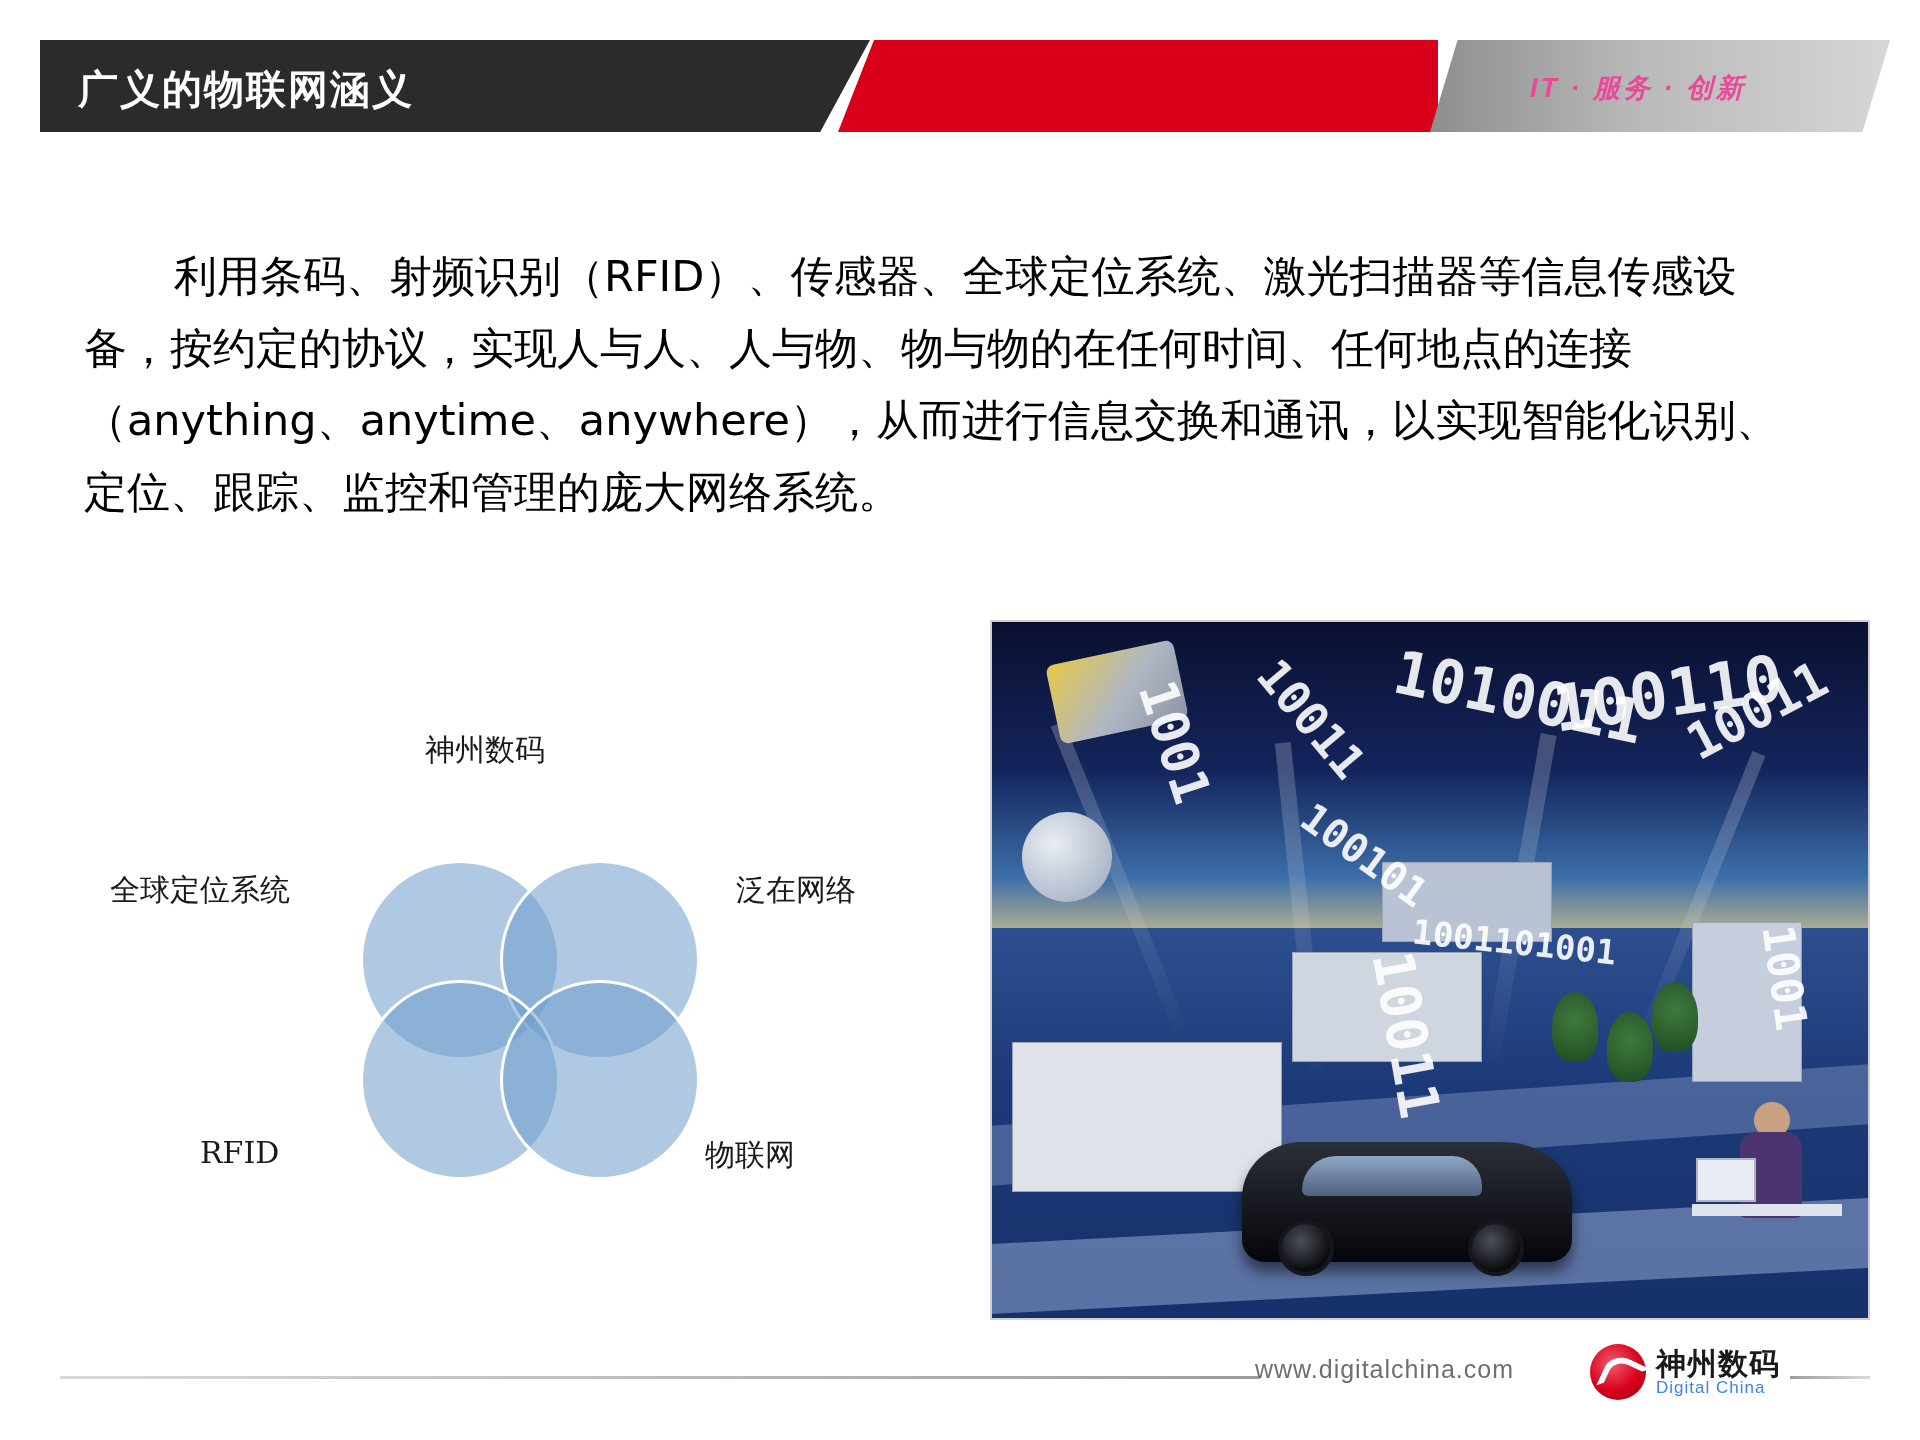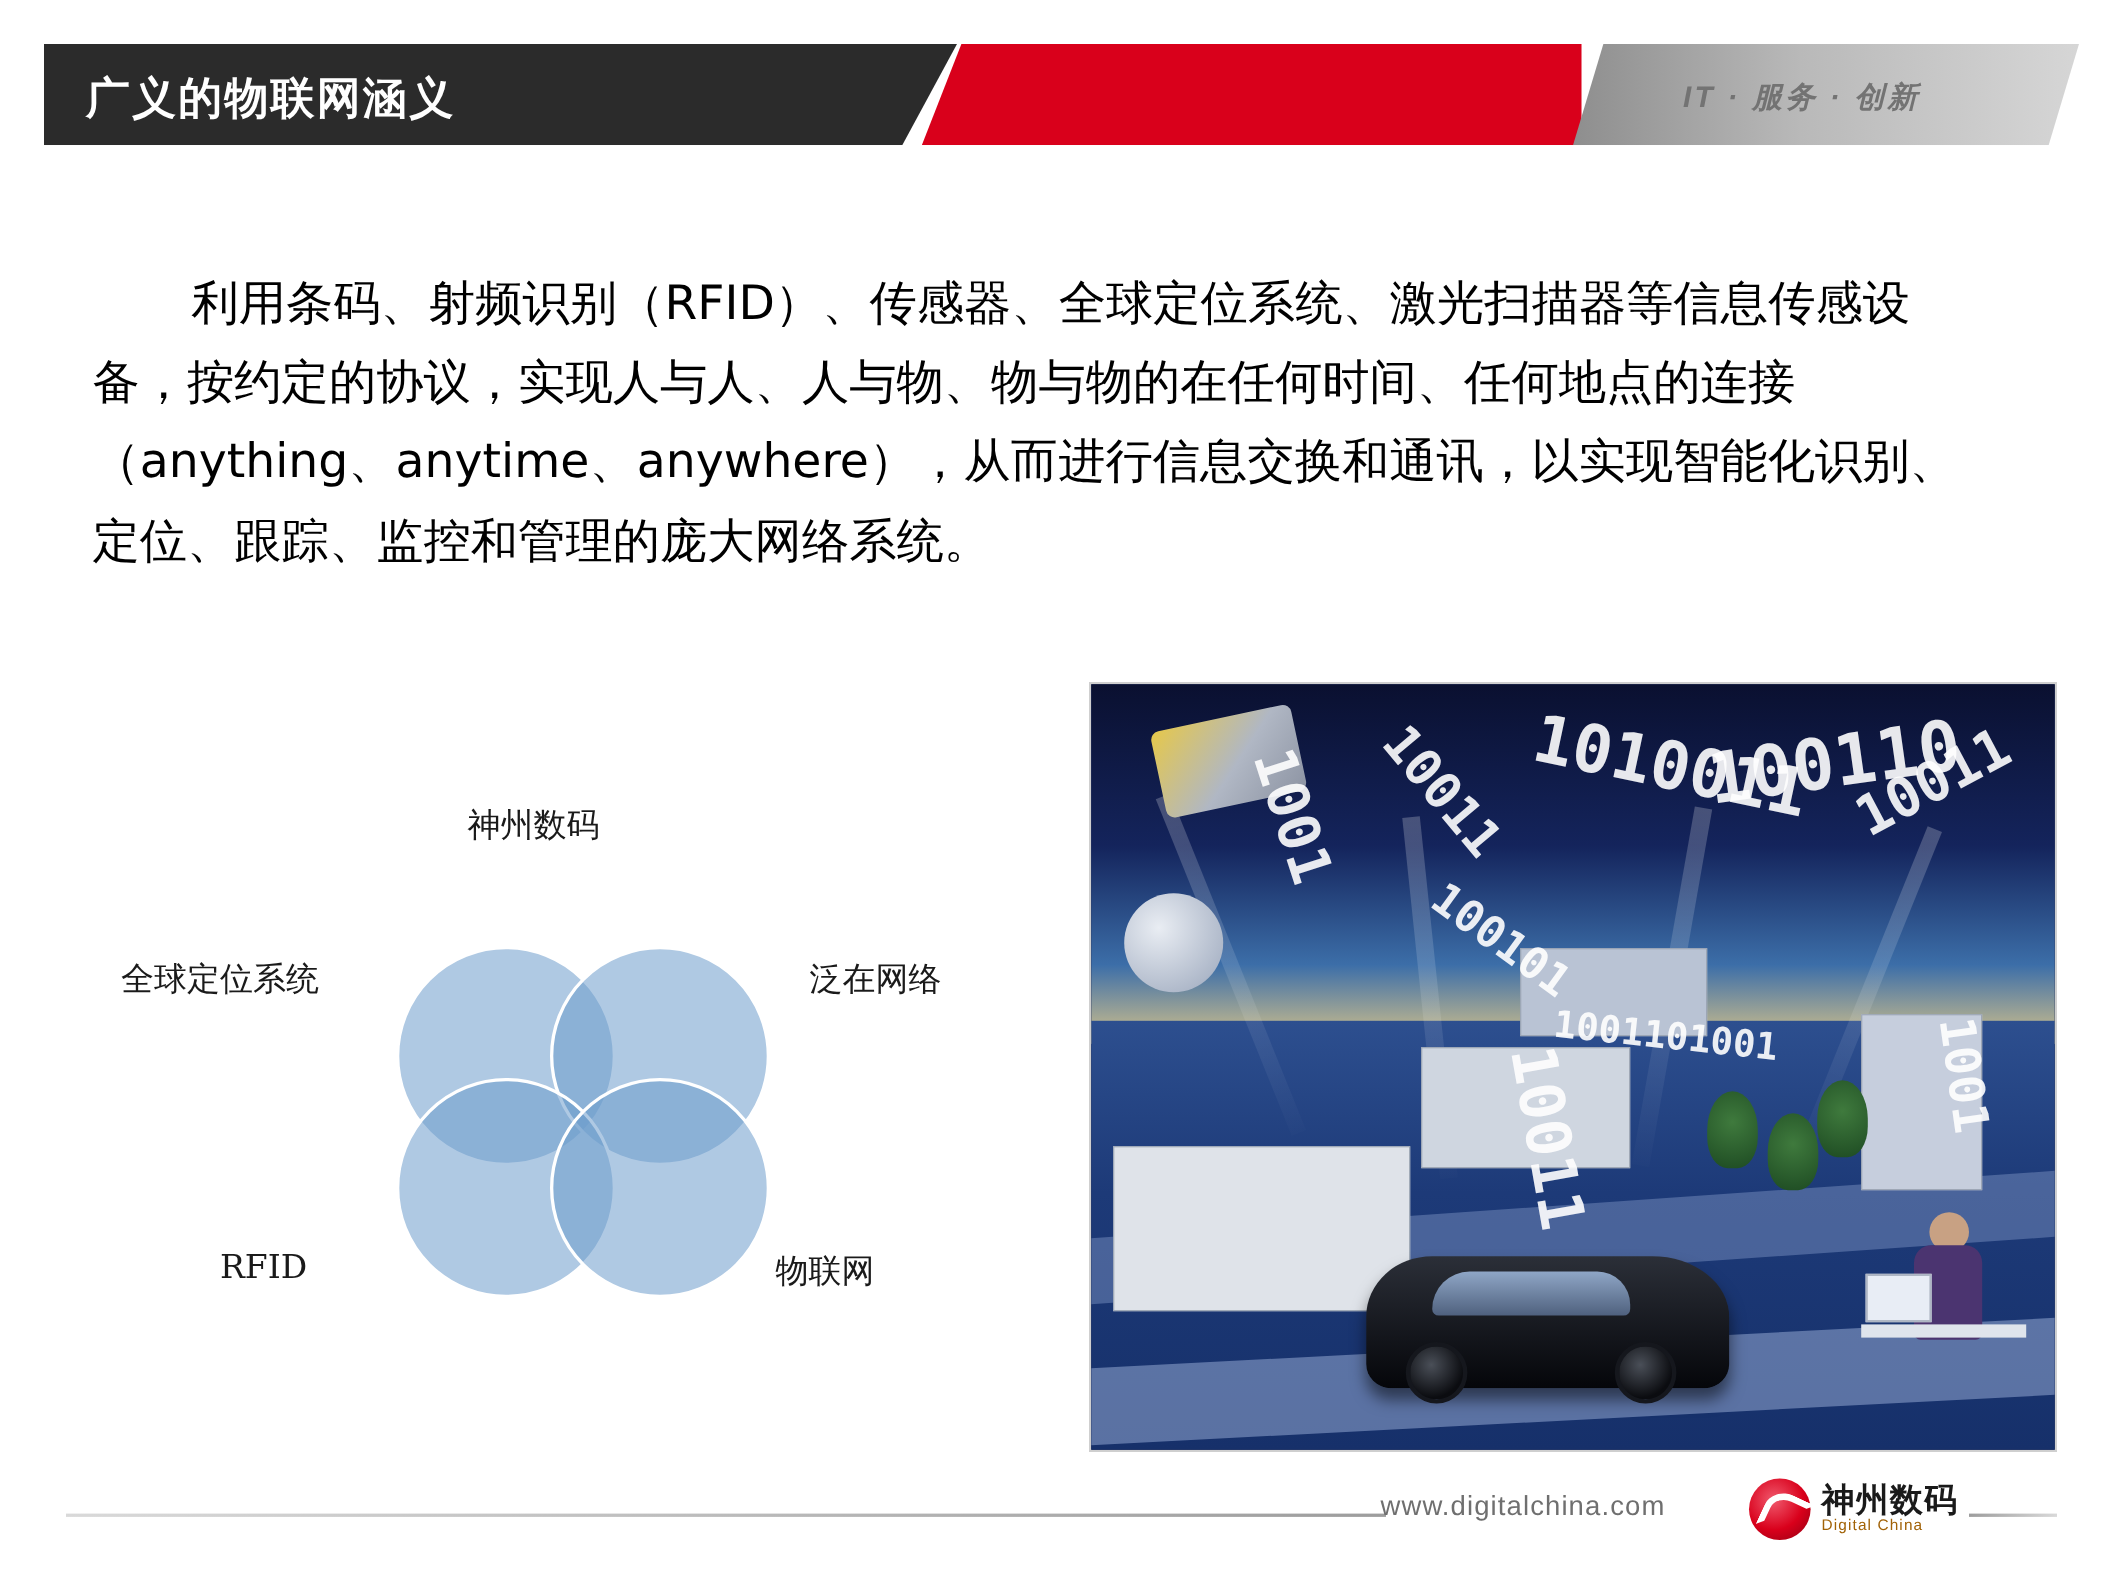--- a/index.html
+++ b/index.html
@@ -63,21 +63,21 @@
     -webkit-clip-path: polygon(6% 0, 100% 0, 94% 100%, 0 100%);
     clip-path: polygon(6% 0, 100% 0, 94% 100%, 0 100%);
   }
   .header-slogan {
     position: absolute;
     left: 1530px;
     top: 30px;
     font-size: 27px;
     font-style: italic;
     font-weight: bold;
-    color: #737373;
+    color: #ec4899;
     letter-spacing: 3px;
     white-space: nowrap;
   }
 
   
   .paragraph {
     position: absolute;
     left: 84px;
     top: 240px;
     width: 1720px;
@@ -319,22 +319,22 @@
     left: 66px; top: 4px;
     font-size: 30px;
     font-weight: bold;
     color: #1a1a1a;
     letter-spacing: 1px;
     white-space: nowrap;
   }
   .logo-en {
     position: absolute;
     left: 66px; top: 38px;
-    font-size: 14px;
-    color: #a16207;
+    font-size: 17px;
+    color: #3b82f6;
     letter-spacing: 1px;
     white-space: nowrap;
   }
 </style>
 </head>
 <body>
 
 <div class="header">
   <div class="header-black"></div>
   <div class="header-title">广义的物联网涵义</div>

